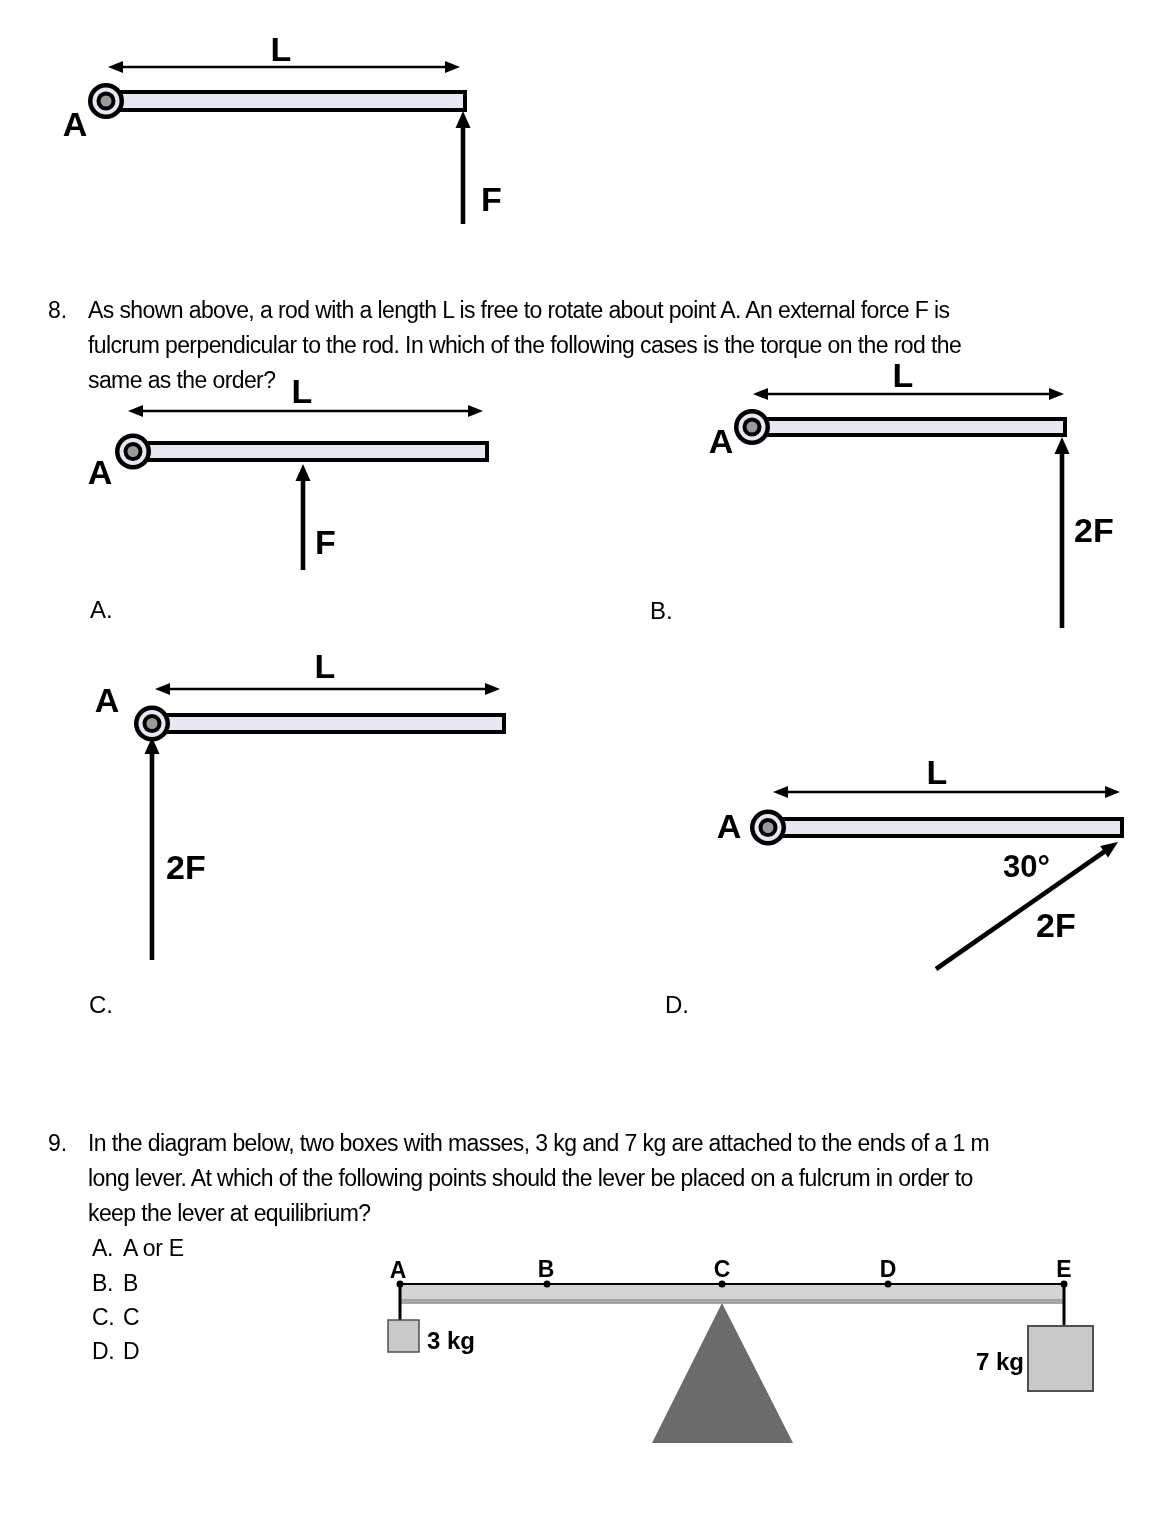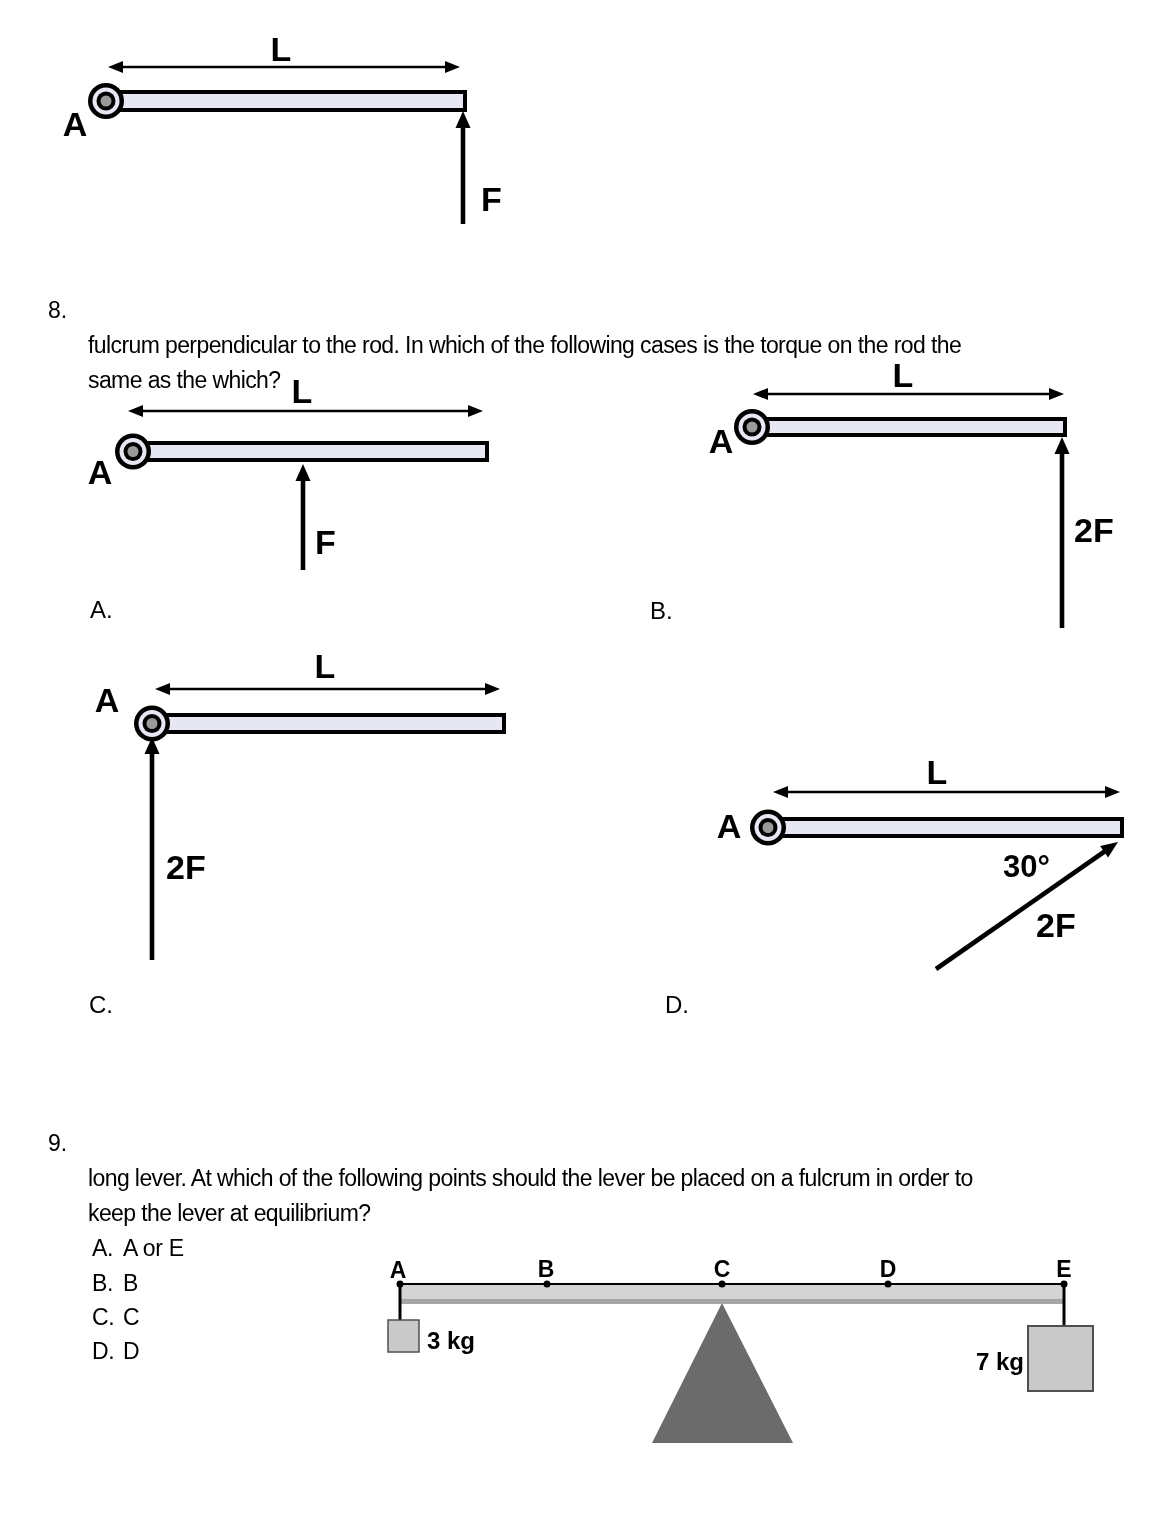--- a/index.html
+++ b/index.html
@@ -147,29 +147,31 @@
       <rect x="388" y="1320" width="31" height="32" stroke-width="1.5" stroke="#4f4f4f" fill="#c9c9c9"></rect>
       <text class="mlbl" x="427" y="1349">3 kg</text>
 
       <line class="str" x1="1064" y1="1286" x2="1064" y2="1327"></line>
       <rect x="1028" y="1326" width="65" height="65" stroke-width="2" stroke="#4f4f4f" fill="#c9c9c9"></rect>
       <text class="mlbl" x="976" y="1370">7 kg</text>
     </g>
   </svg>
 
   <div class="abs qnum" style="left:48px; top:297px;">8.</div>
+  <div class="abs bodyline" style="left:88px; top:297px;">As shown above, a rod with a length L is free to rotate about point A. An external force F is</div>
   <div class="abs bodyline" style="left:88px; top:332px;">fulcrum perpendicular to the rod. In which of the following cases is the torque on the rod the</div>
-  <div class="abs bodyline" style="left:88px; top:367px;">same as the which?</div>
+  <div class="abs bodyline" style="left:88px; top:367px;">same as the order?</div>
 
   <div class="abs caption" style="left:90px;  top:596px;">A.</div>
   <div class="abs caption" style="left:650px; top:597px;">B.</div>
   <div class="abs caption" style="left:89px;  top:991px;">C.</div>
   <div class="abs caption" style="left:665px; top:991px;">D.</div>
 
   <div class="abs qnum" style="left:48px; top:1130px;">9.</div>
+  <div class="abs bodyline" style="left:88px; top:1130px;">In the diagram below, two boxes with masses, 3 kg and 7 kg are attached to the ends of a 1 m</div>
   <div class="abs bodyline" style="left:88px; top:1200px;">keep the lever at equilibrium?</div>
   <div class="abs bodyline" style="left:88px; top:1165px;">long lever. At which of the following points should the lever be placed on a fulcrum in order to</div>
 
   <div class="abs choice" style="left:92px; top:1235px;">
     <span class="key">A.</span>
     <span>A or E</span>
   </div>
   <div class="abs choice" style="left:92px; top:1270px;">
     <span class="key">B.</span>
     <span>B</span>

